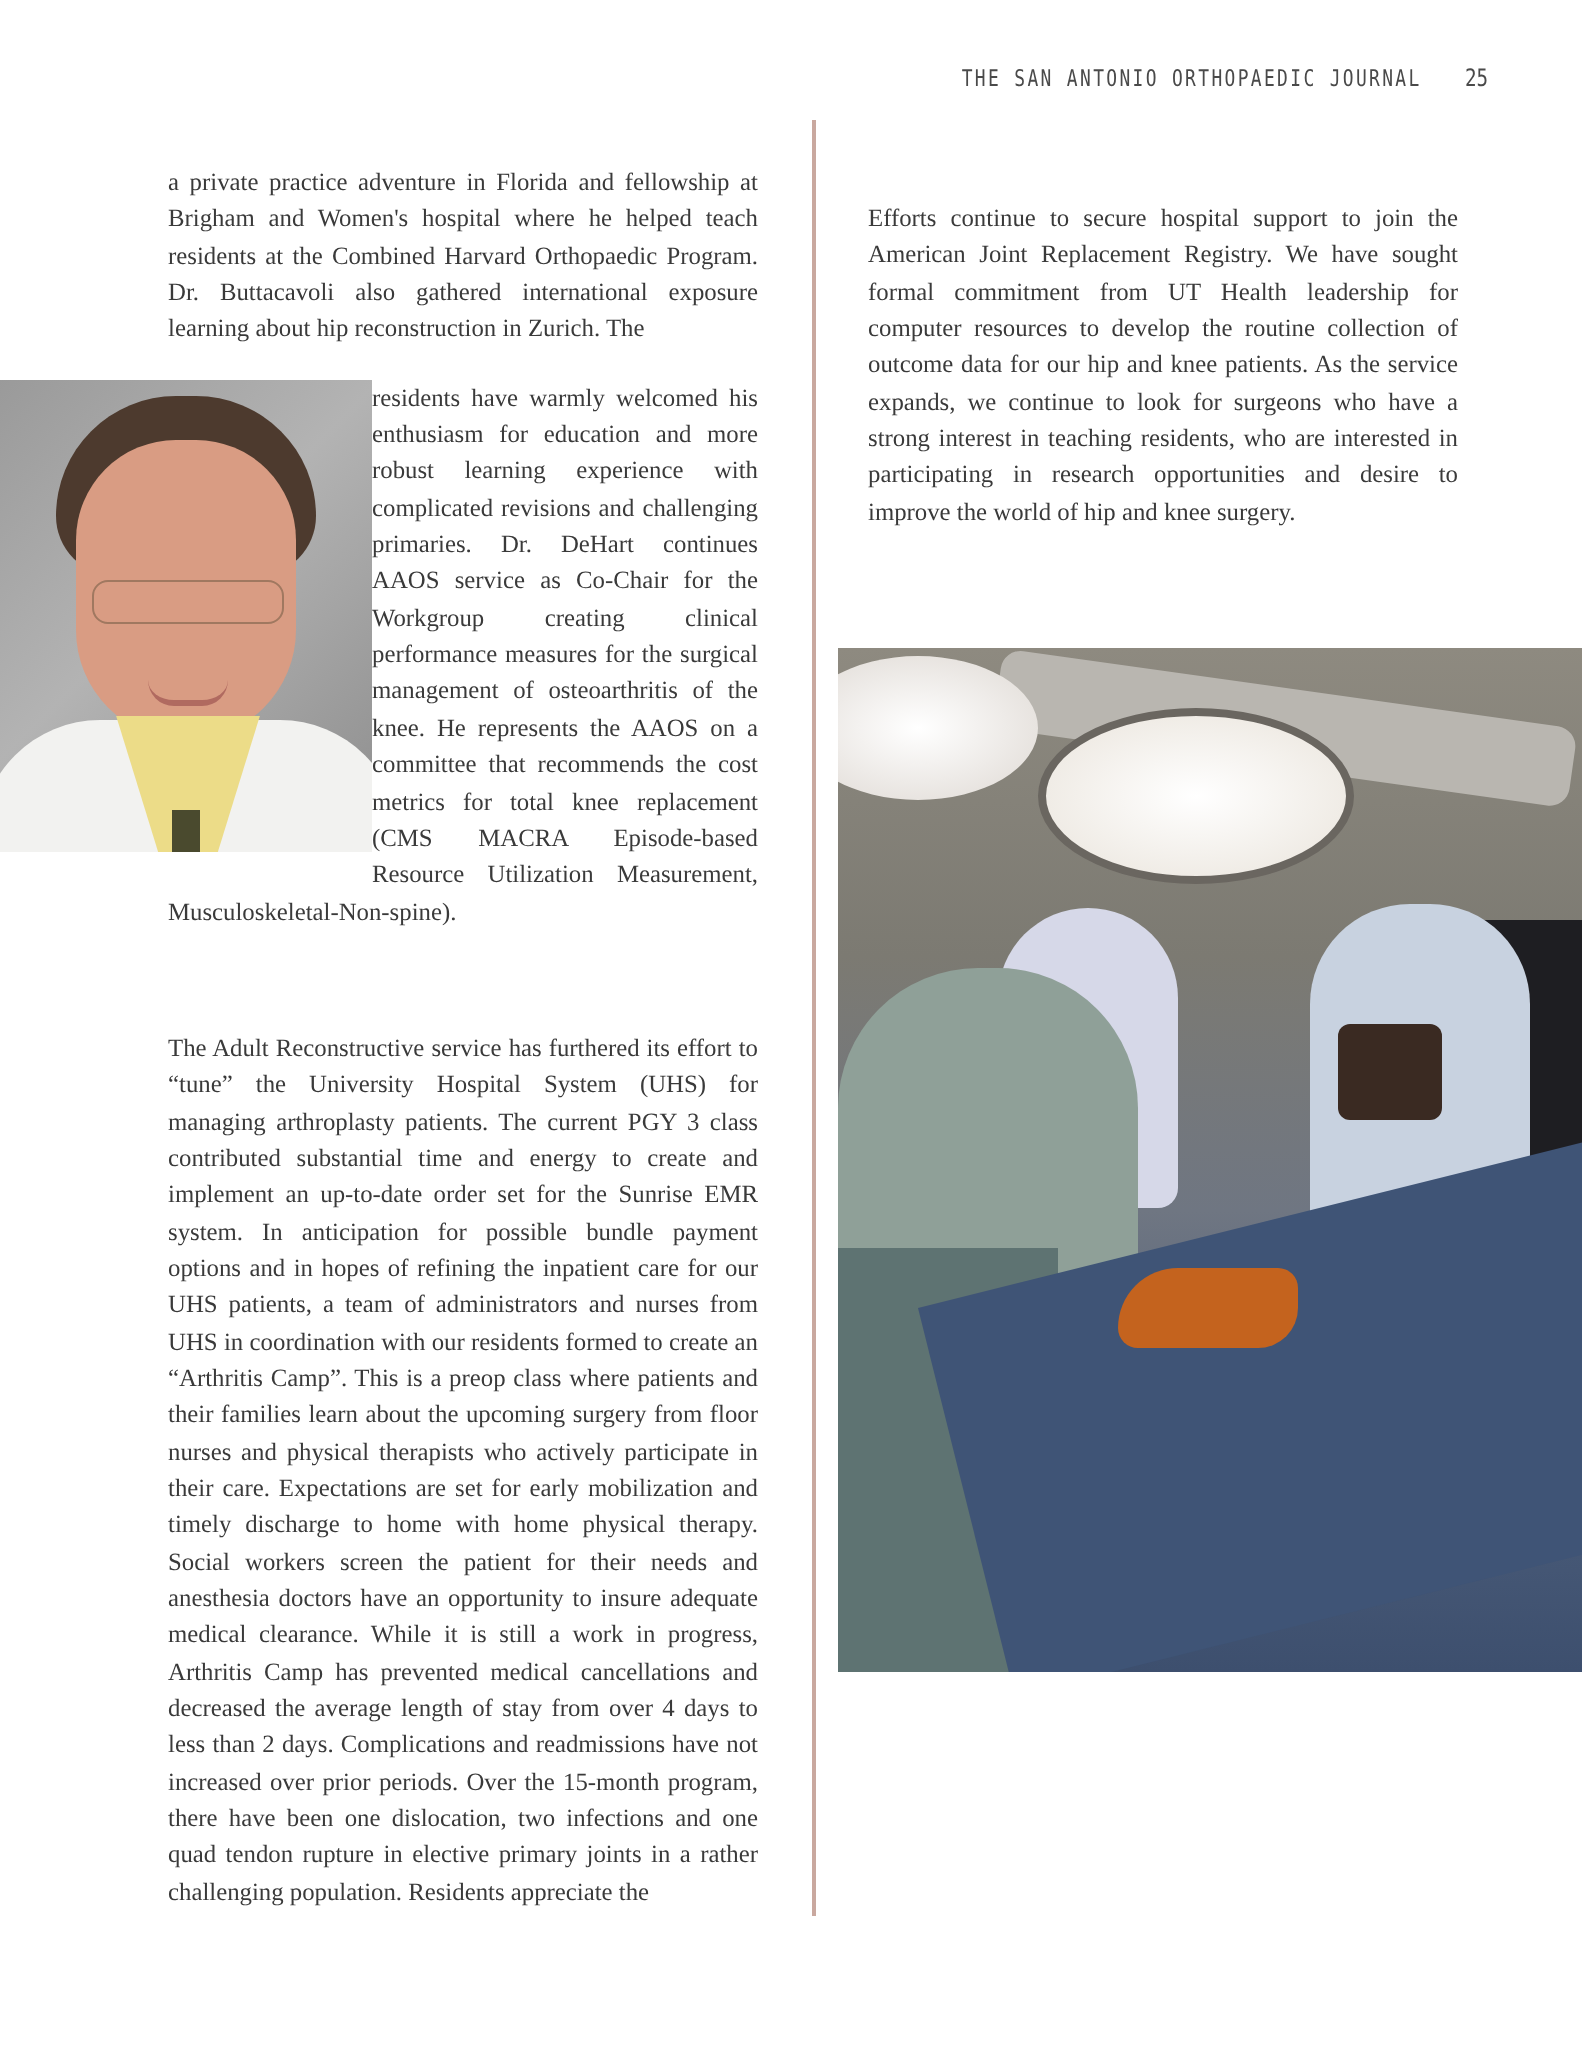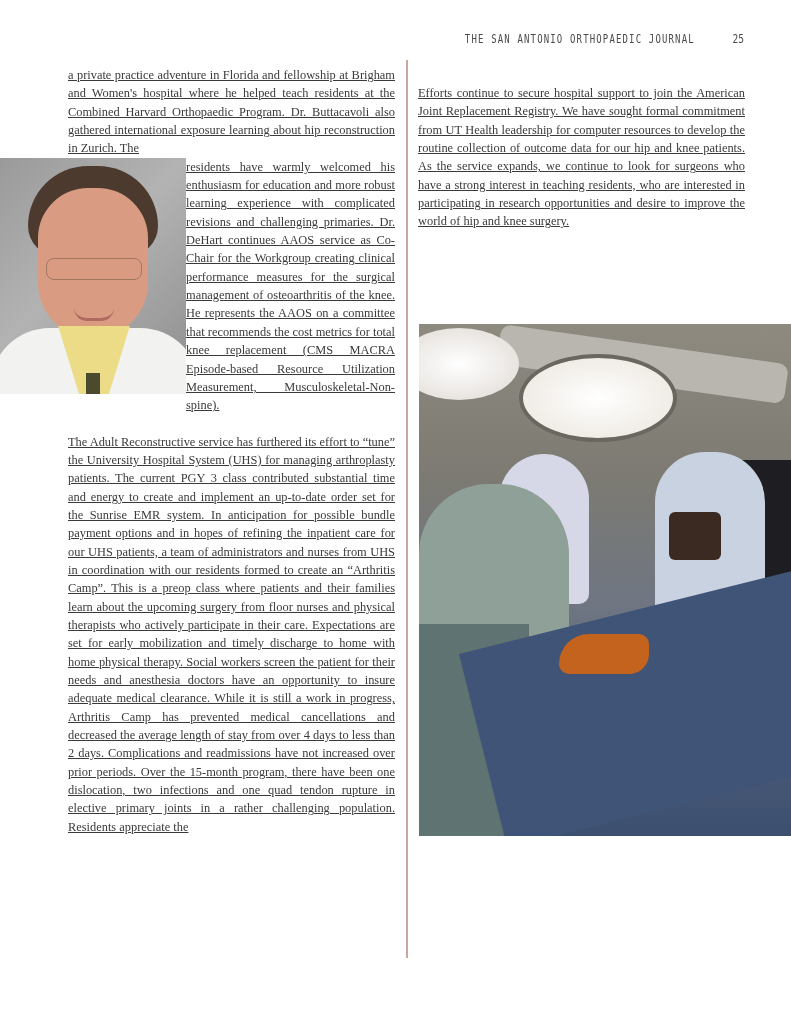--- a/index.html
+++ b/index.html
@@ -1,24 +1,24 @@
 <!DOCTYPE html>
 <html><head>
 <meta charset="utf-8">
 <style>
   html, body { margin: 0; padding: 0; background: #ffffff; }
   body { width: 791px; height: 1024px; position: relative; overflow: hidden;
          font-family: "Liberation Serif", "DejaVu Serif", serif; color: #3a3a3a; }
-  .header { position: absolute; top: 32px; right: 46px; display: flex; align-items: baseline; gap: 36px; }
+  .header { position: absolute; top: 32px; right: 46px; display: flex; align-items: baseline; gap: 20px; }
   .header .title { font-family: "DejaVu Sans Mono", "Liberation Mono", monospace; font-size: 11.5px;
                    letter-spacing: 1.5px; color: #4a4a4a; transform: scaleX(0.78); transform-origin: right;
                    font-weight: normal; }
   .header .page { font-family: "DejaVu Sans Mono", monospace; font-size: 12px; color: #4a4a4a; transform: scaleX(0.8); }
   .col { position: absolute; font-size: 12.4px; line-height: 18.35px; text-align: justify; }
-  .col p { margin: 0; text-decoration: underline; }
+  .col p { margin: 16px; }
   .left-col { left: 68px; top: 66px; width: 327px; }
   .right-col { left: 418px; top: 66px; width: 327px; }
   .divider { position: absolute; left: 406px; top: 60px; width: 1.5px; height: 898px; background: #c9a89f; }
   .portrait { float: left; width: 186px; height: 236px; margin: 0 0 4px -68px; position: relative;
               background: linear-gradient(135deg, #9a9a9a 0%, #b3b3b3 45%, #8d8d8d 100%); overflow: hidden; }
   .portrait .hair { position: absolute; left: 28px; top: 8px; width: 130px; height: 90px; border-radius: 60px 60px 30px 30px; background: #4d3a2e; }
   .portrait .face { position: absolute; left: 38px; top: 30px; width: 110px; height: 150px; border-radius: 50px 50px 55px 55px; background: #d99c83; }
   .portrait .glasses { position: absolute; left: 46px; top: 100px; width: 94px; height: 20px; border: 1.5px solid #a07860; border-radius: 8px; background: transparent; }
   .portrait .smile { position: absolute; left: 74px; top: 150px; width: 40px; height: 10px; border-bottom: 3px solid #b06a60; border-radius: 0 0 20px 20px; }
   .portrait .coat { position: absolute; left: -10px; top: 170px; width: 210px; height: 80px; background: #f2f2f0; border-radius: 60px 60px 0 0; }

